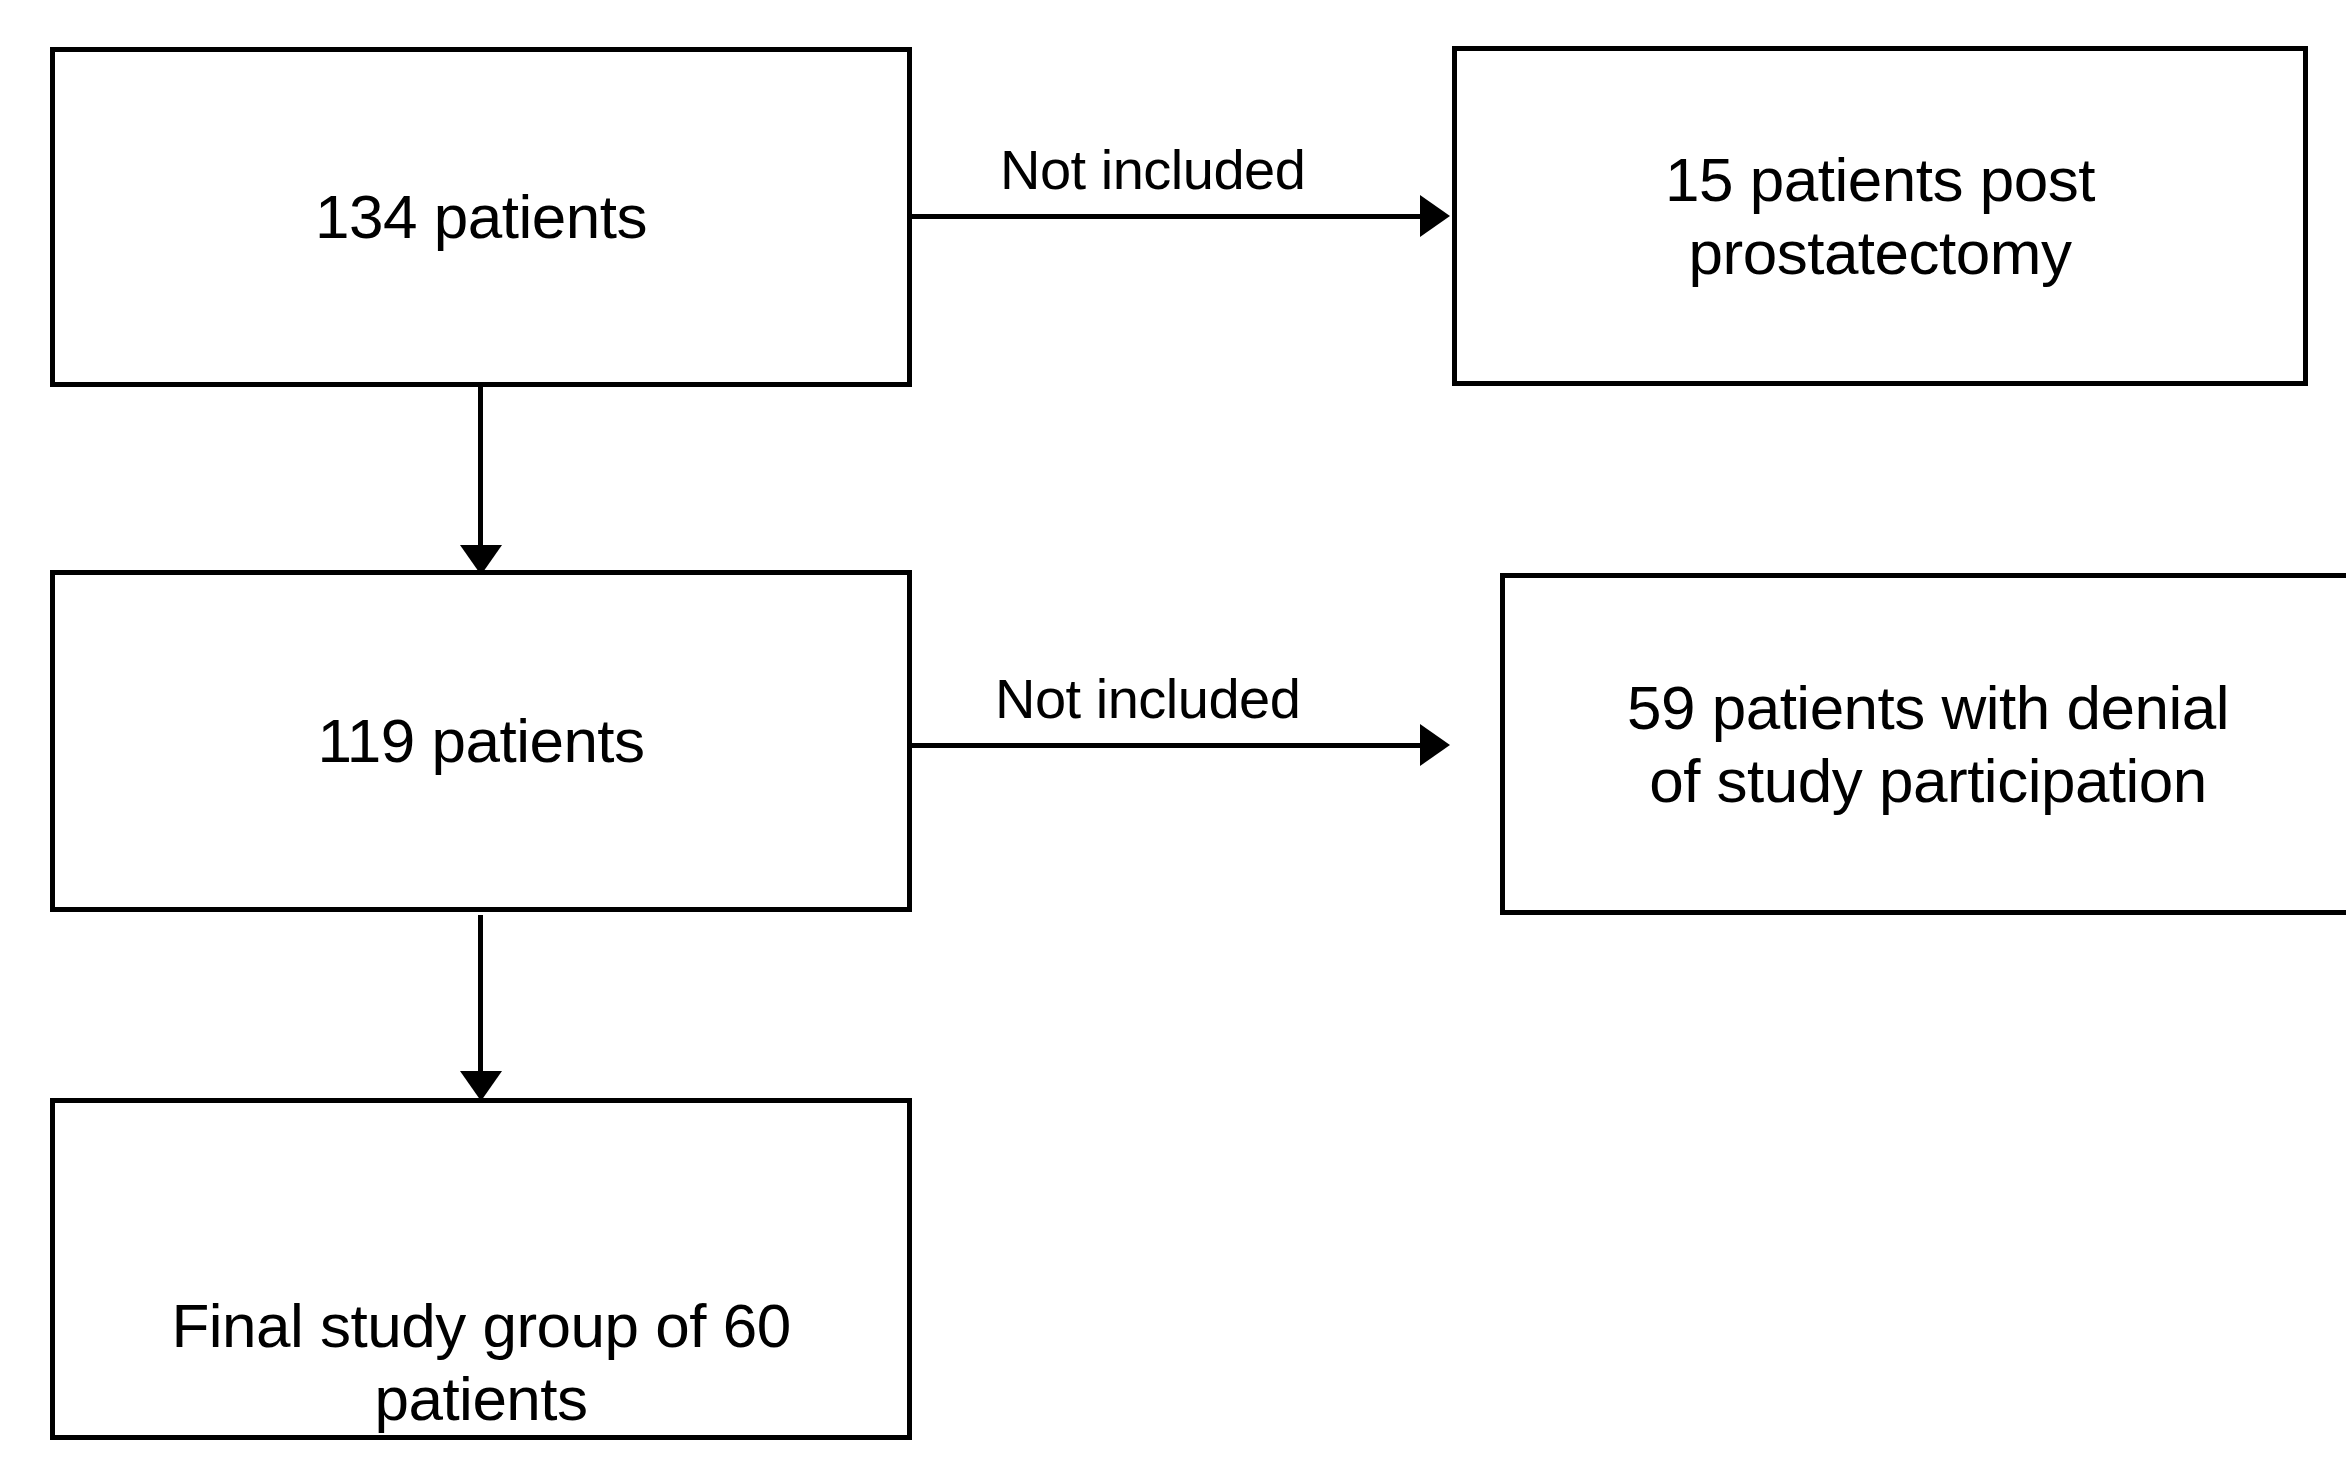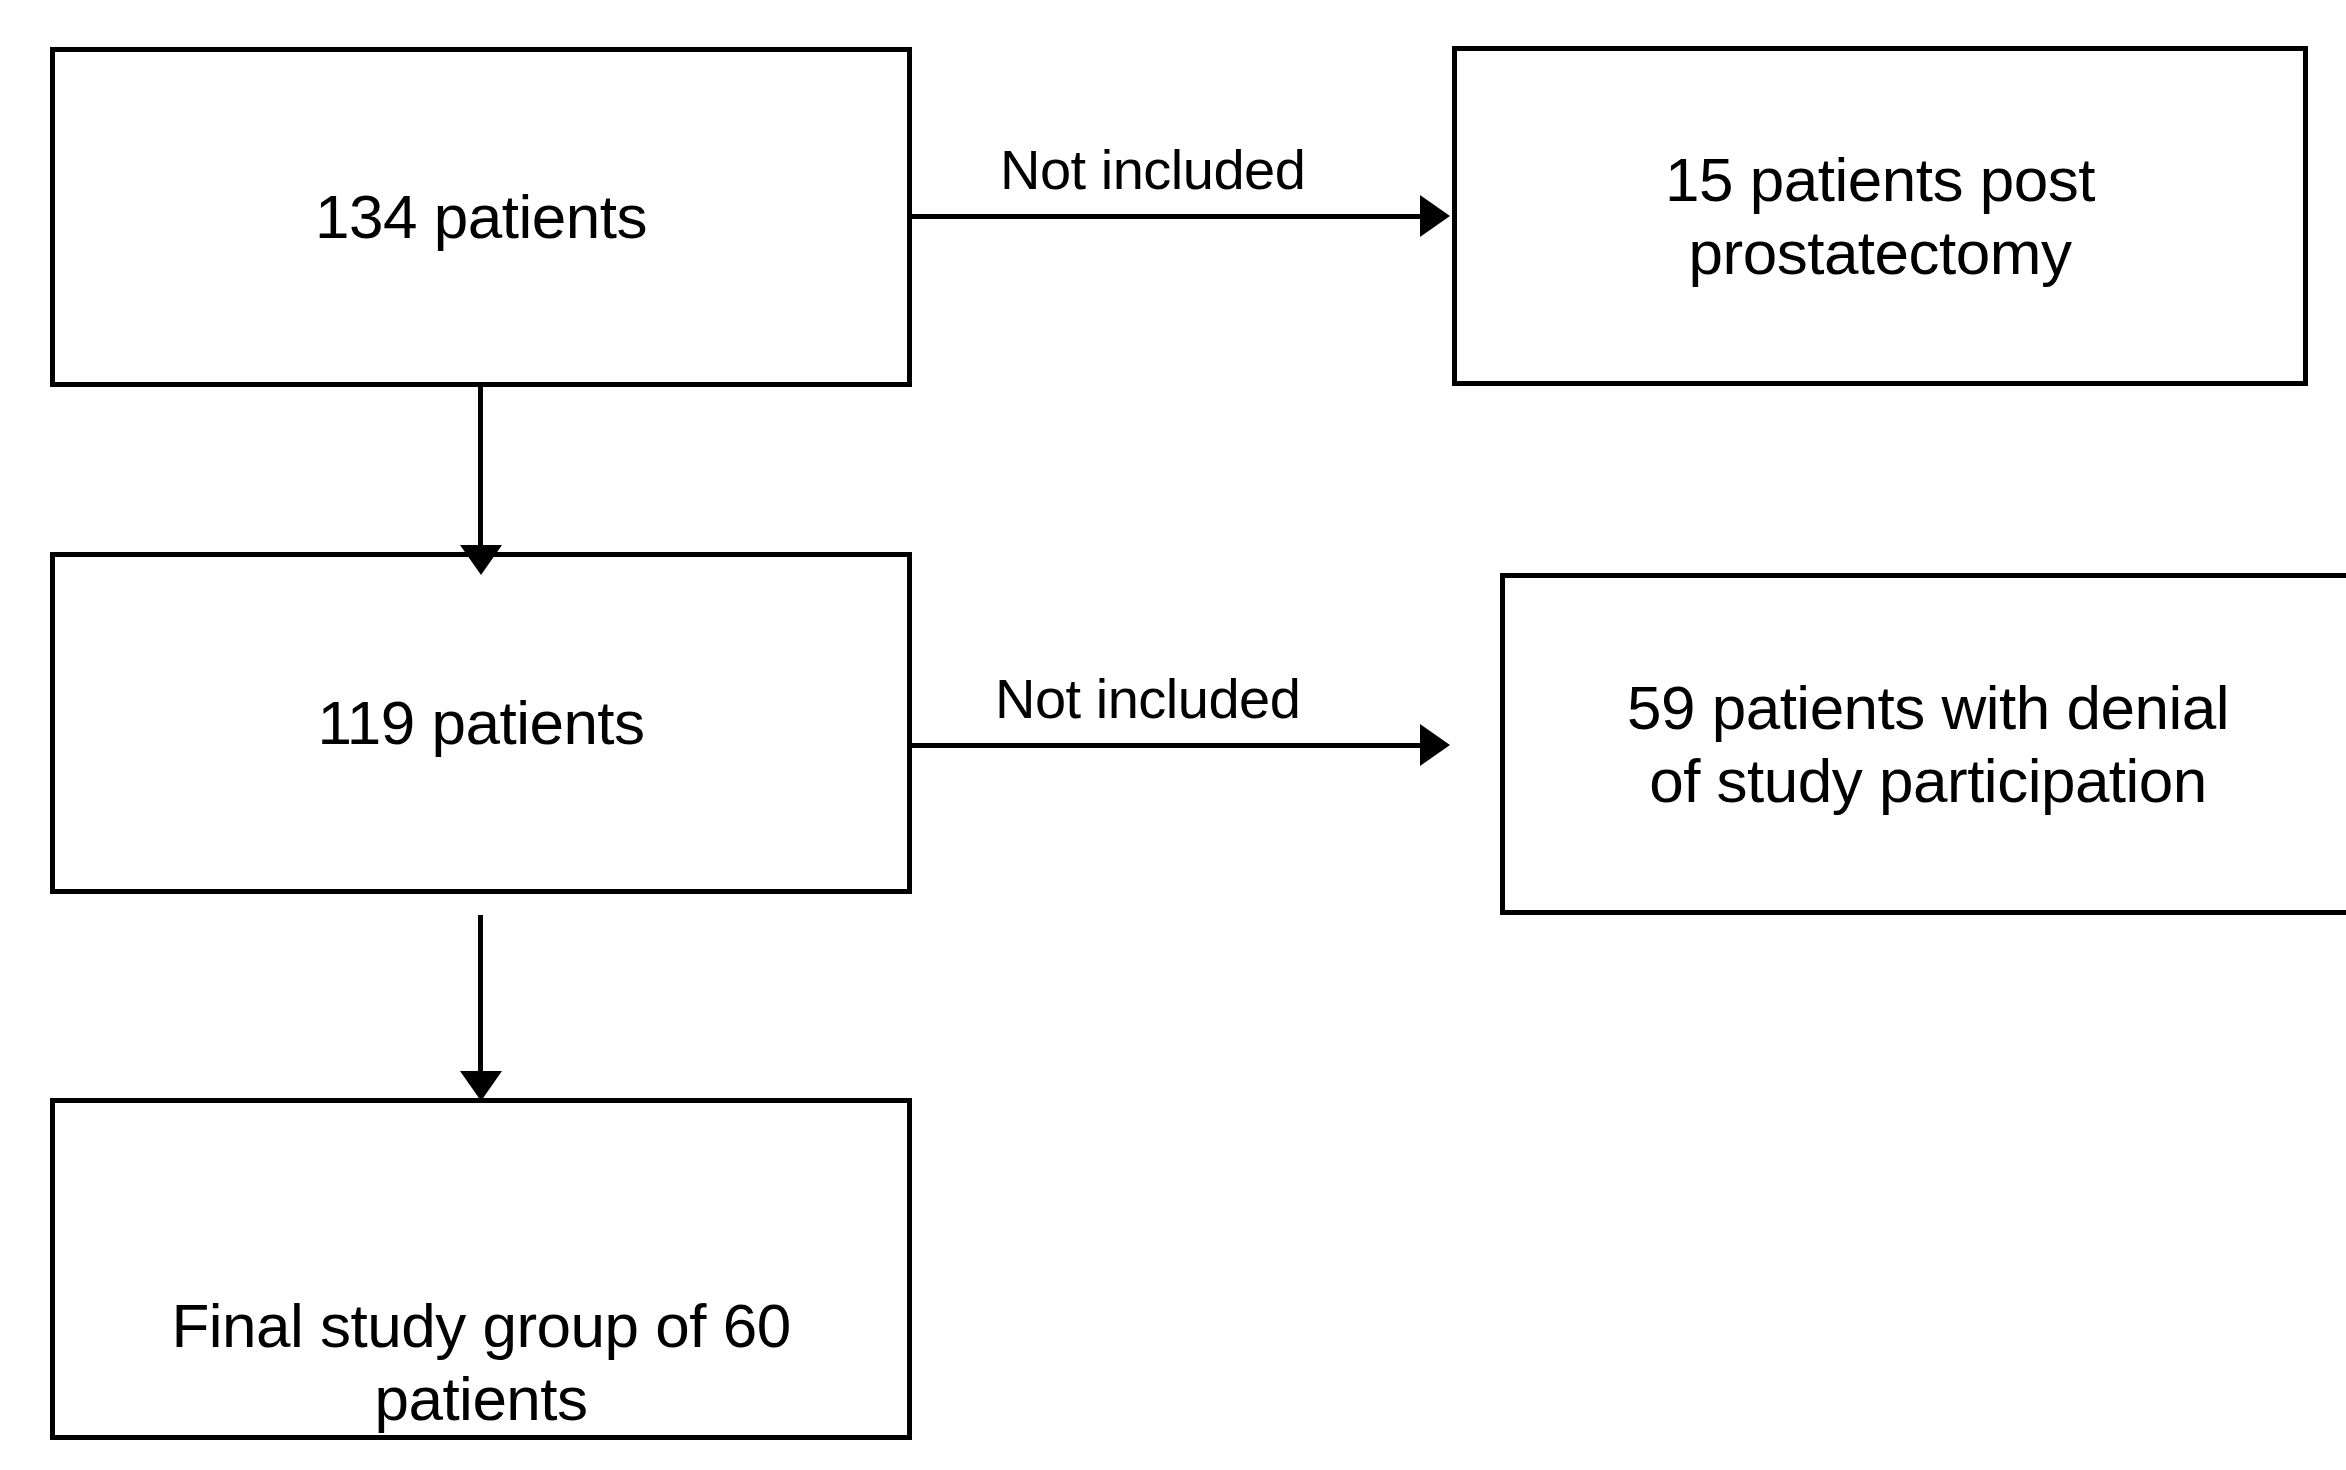--- a/index.html
+++ b/index.html
@@ -37,21 +37,21 @@
     font-size: 62px;
     line-height: 1.18;
     letter-spacing: -0.5px;
     color: #000000;
     padding: 0 26px;
     white-space: pre-line;
   }
 
   
   #box-cohort-initial { left: 50px;  top: 47px;   width: 862px; height: 340px; }
-  #box-cohort-eligible{ left: 50px;  top: 552px;  width: 862px; height: 342px; }
+  #box-cohort-eligible{ left: 50px;  top: 570px;  width: 862px; height: 342px; }
   #box-final-group    { left: 50px;  top: 1098px; width: 862px; height: 342px; }
 
   
   #box-excl-prostatectomy { left: 1452px; top: 46px;  width: 856px; height: 340px; }
   #box-excl-denial        { left: 1500px; top: 573px; width: 856px; height: 342px; }
 
   
   #box-final-group { align-items: flex-end; padding-top: 88px; }
 
   

